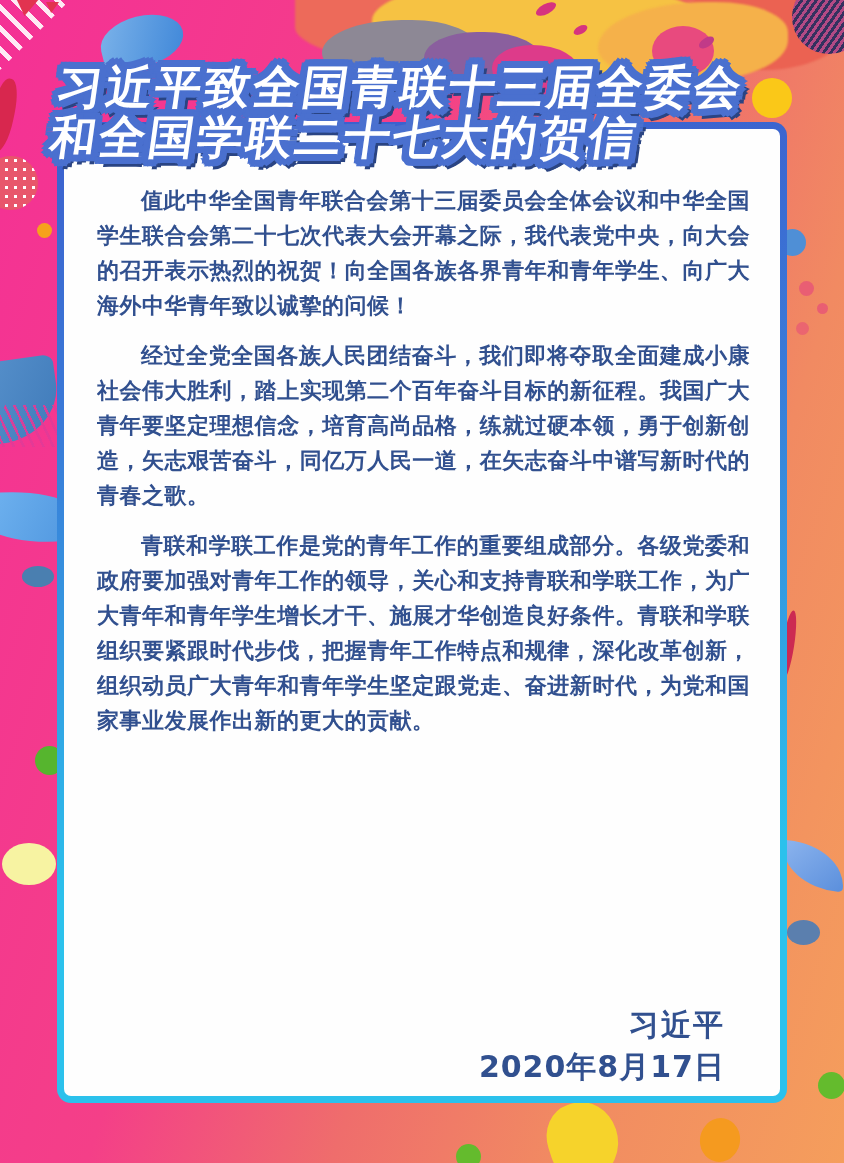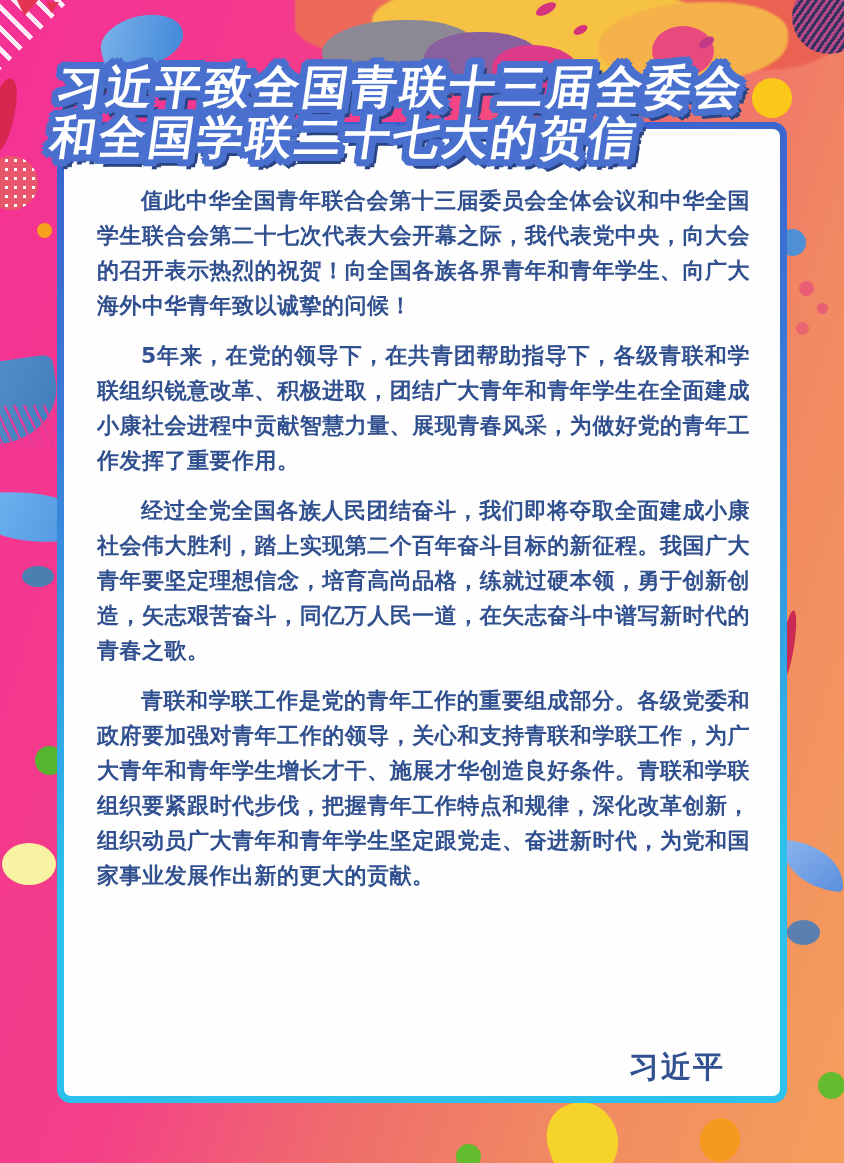--- a/index.html
+++ b/index.html
@@ -121,26 +121,26 @@
     <i class="dot-cream-l"></i>
     <i class="blob-yellow-b"></i>
     <i class="dot-green-b1"></i>
     <i class="dot-orange-b"></i>
     <i class="dot-green-b2"></i>
   </div>
 
   <div class="card">
     <div class="letter-body">
       <p>值此中华全国青年联合会第十三届委员会全体会议和中华全国学生联合会第二十七次代表大会开幕之际，我代表党中央，向大会的召开表示热烈的祝贺！向全国各族各界青年和青年学生、向广大海外中华青年致以诚挚的问候！</p>
-      <p>5年来，在党的领导下，在共青团帮助指导下，各级青联和学联组织锐意改革、积极进取，团结广大青年和青年学生在全面建成小康社会进程中贡献智慧力量、展现青春风采，为做好党的青年工作发挥了重要作用。</p>
       <p>经过全党全国各族人民团结奋斗，我们即将夺取全面建成小康社会伟大胜利，踏上实现第二个百年奋斗目标的新征程。我国广大青年要坚定理想信念，培育高尚品格，练就过硬本领，勇于创新创造，矢志艰苦奋斗，同亿万人民一道，在矢志奋斗中谱写新时代的青春之歌。</p>
       <p>青联和学联工作是党的青年工作的重要组成部分。各级党委和政府要加强对青年工作的领导，关心和支持青联和学联工作，为广大青年和青年学生增长才干、施展才华创造良好条件。青联和学联组织要紧跟时代步伐，把握青年工作特点和规律，深化改革创新，组织动员广大青年和青年学生坚定跟党走、奋进新时代，为党和国家事业发展作出新的更大的贡献。</p>
     </div>
     <div class="sign-block">
       <div class="sign-name">习近平</div>
+      <div class="sign-date">2020年8月17日</div>
     </div>
   </div>
 
   <h1 class="title">
     <span>习近平致全国青联十三届全委会</span>
     <span>和全国学联二十七大的贺信</span>
   </h1>
 
 </div>
 

